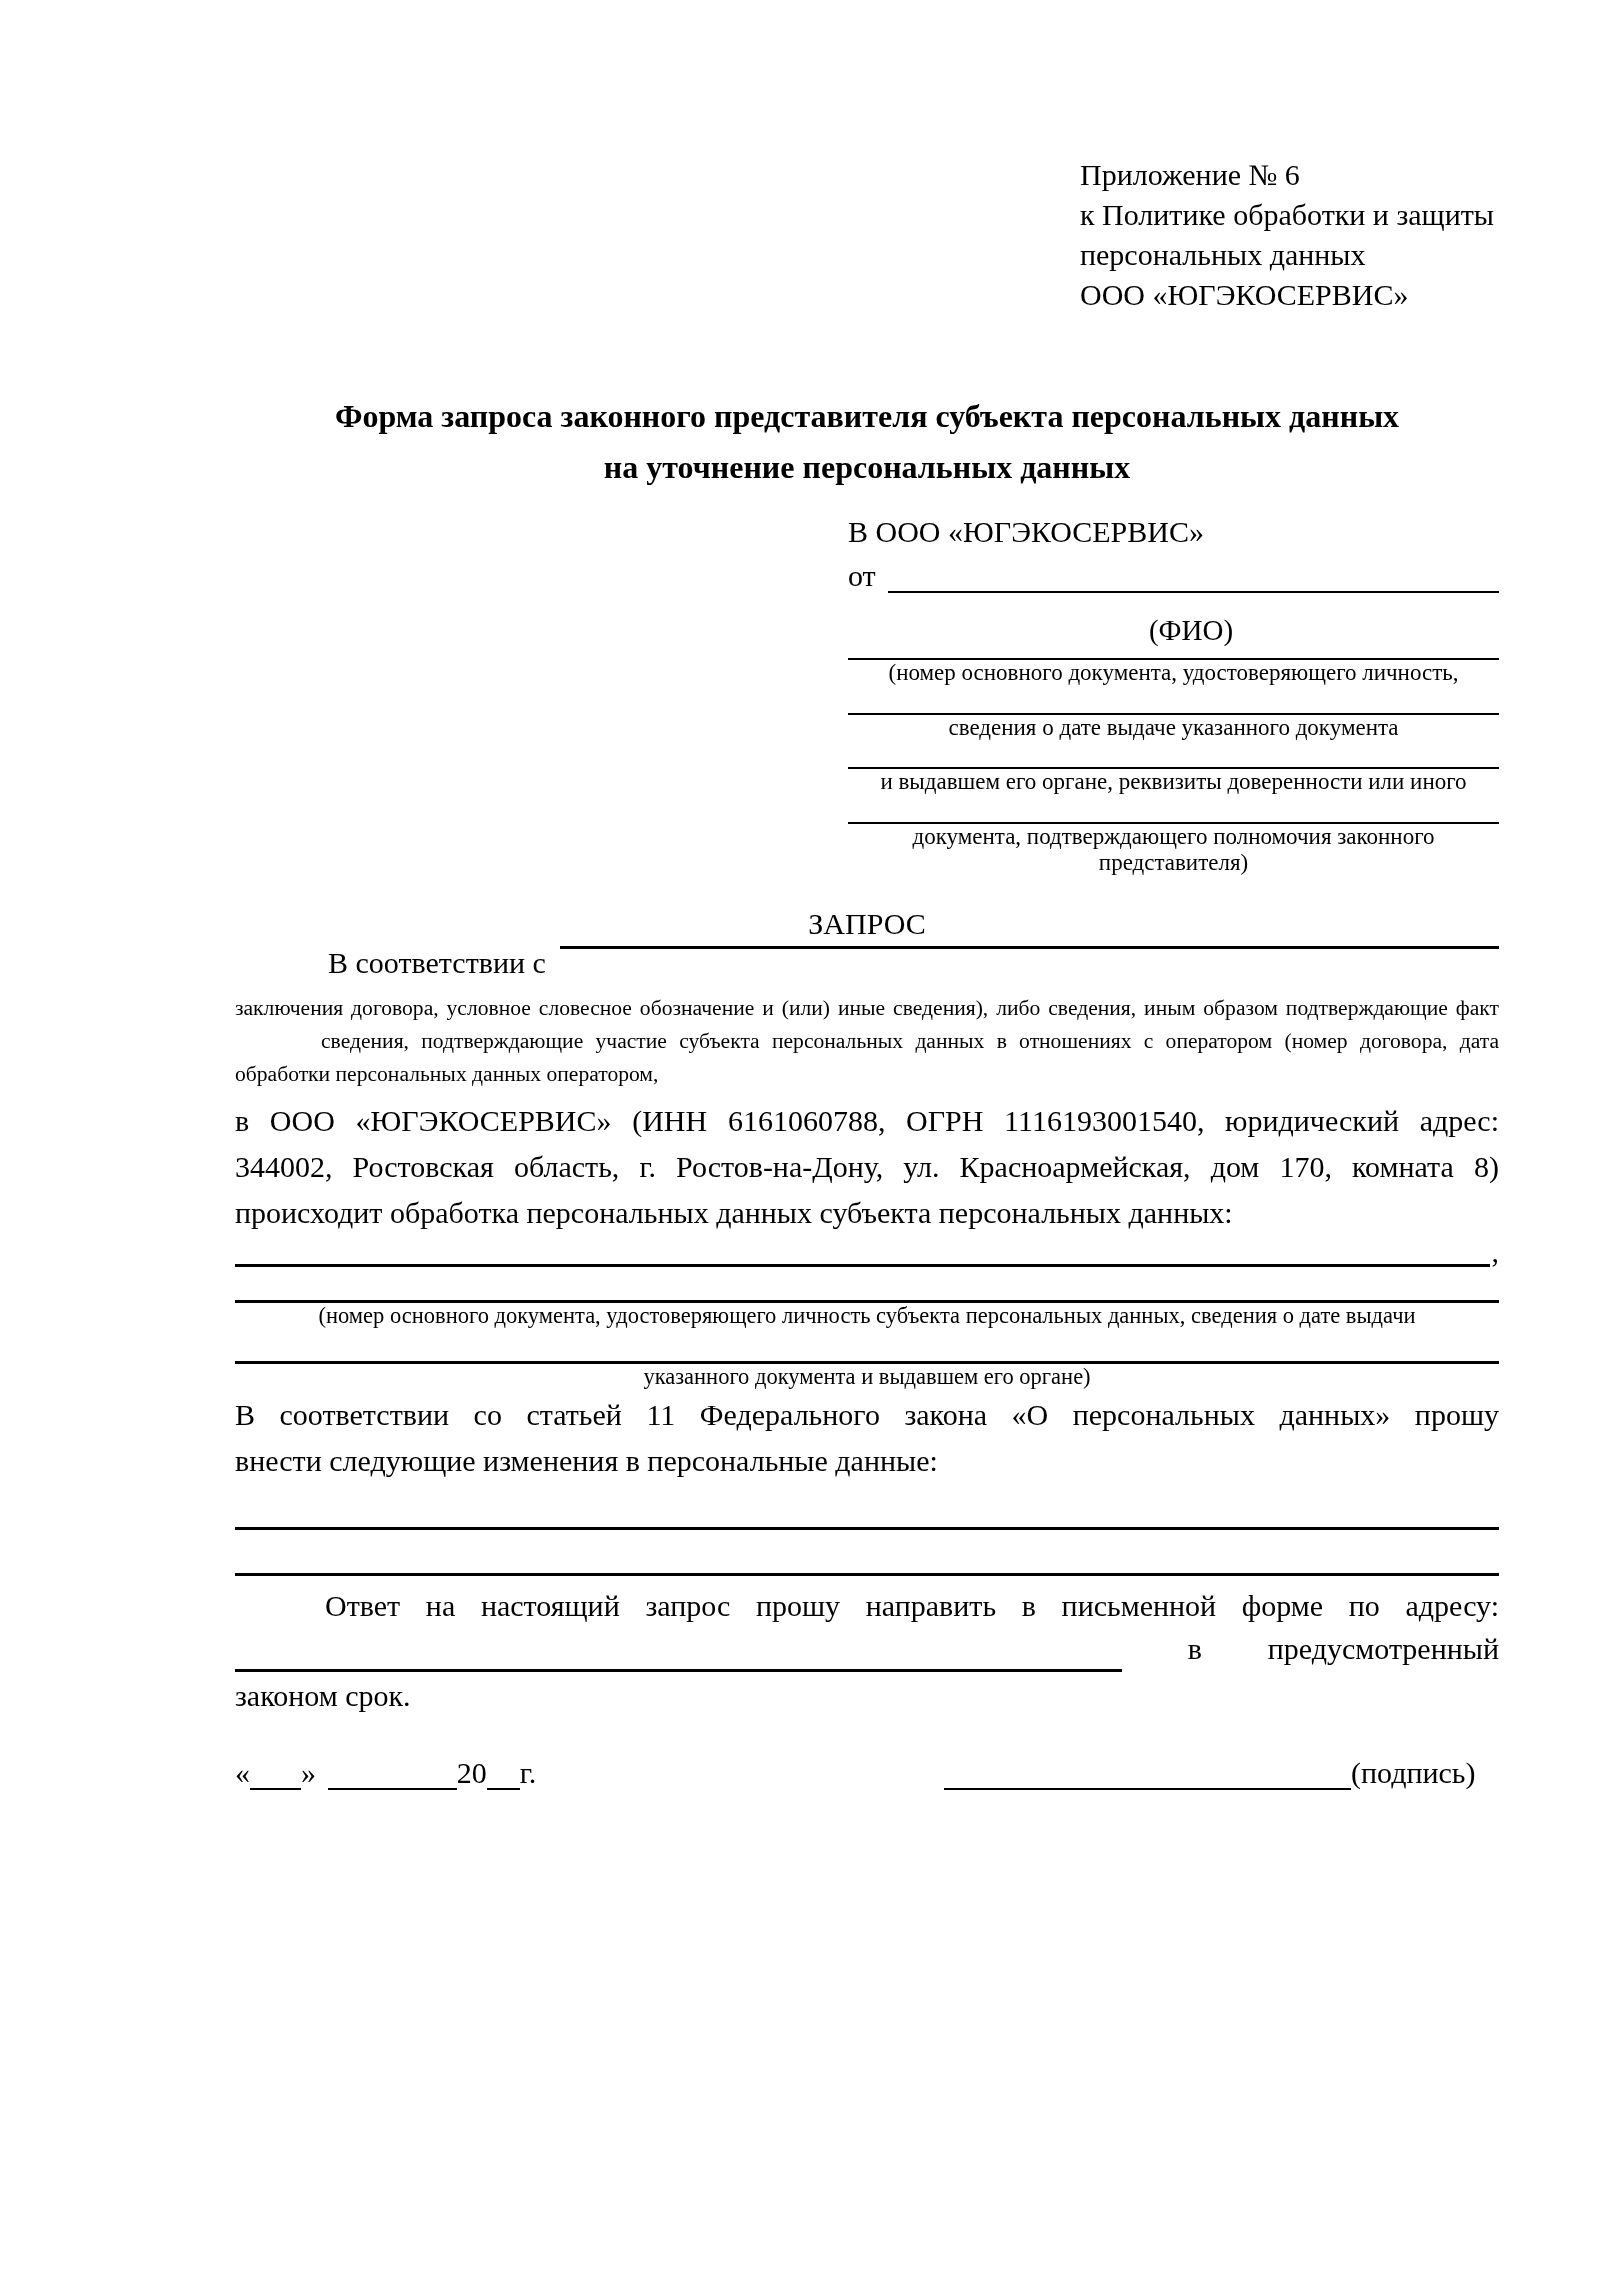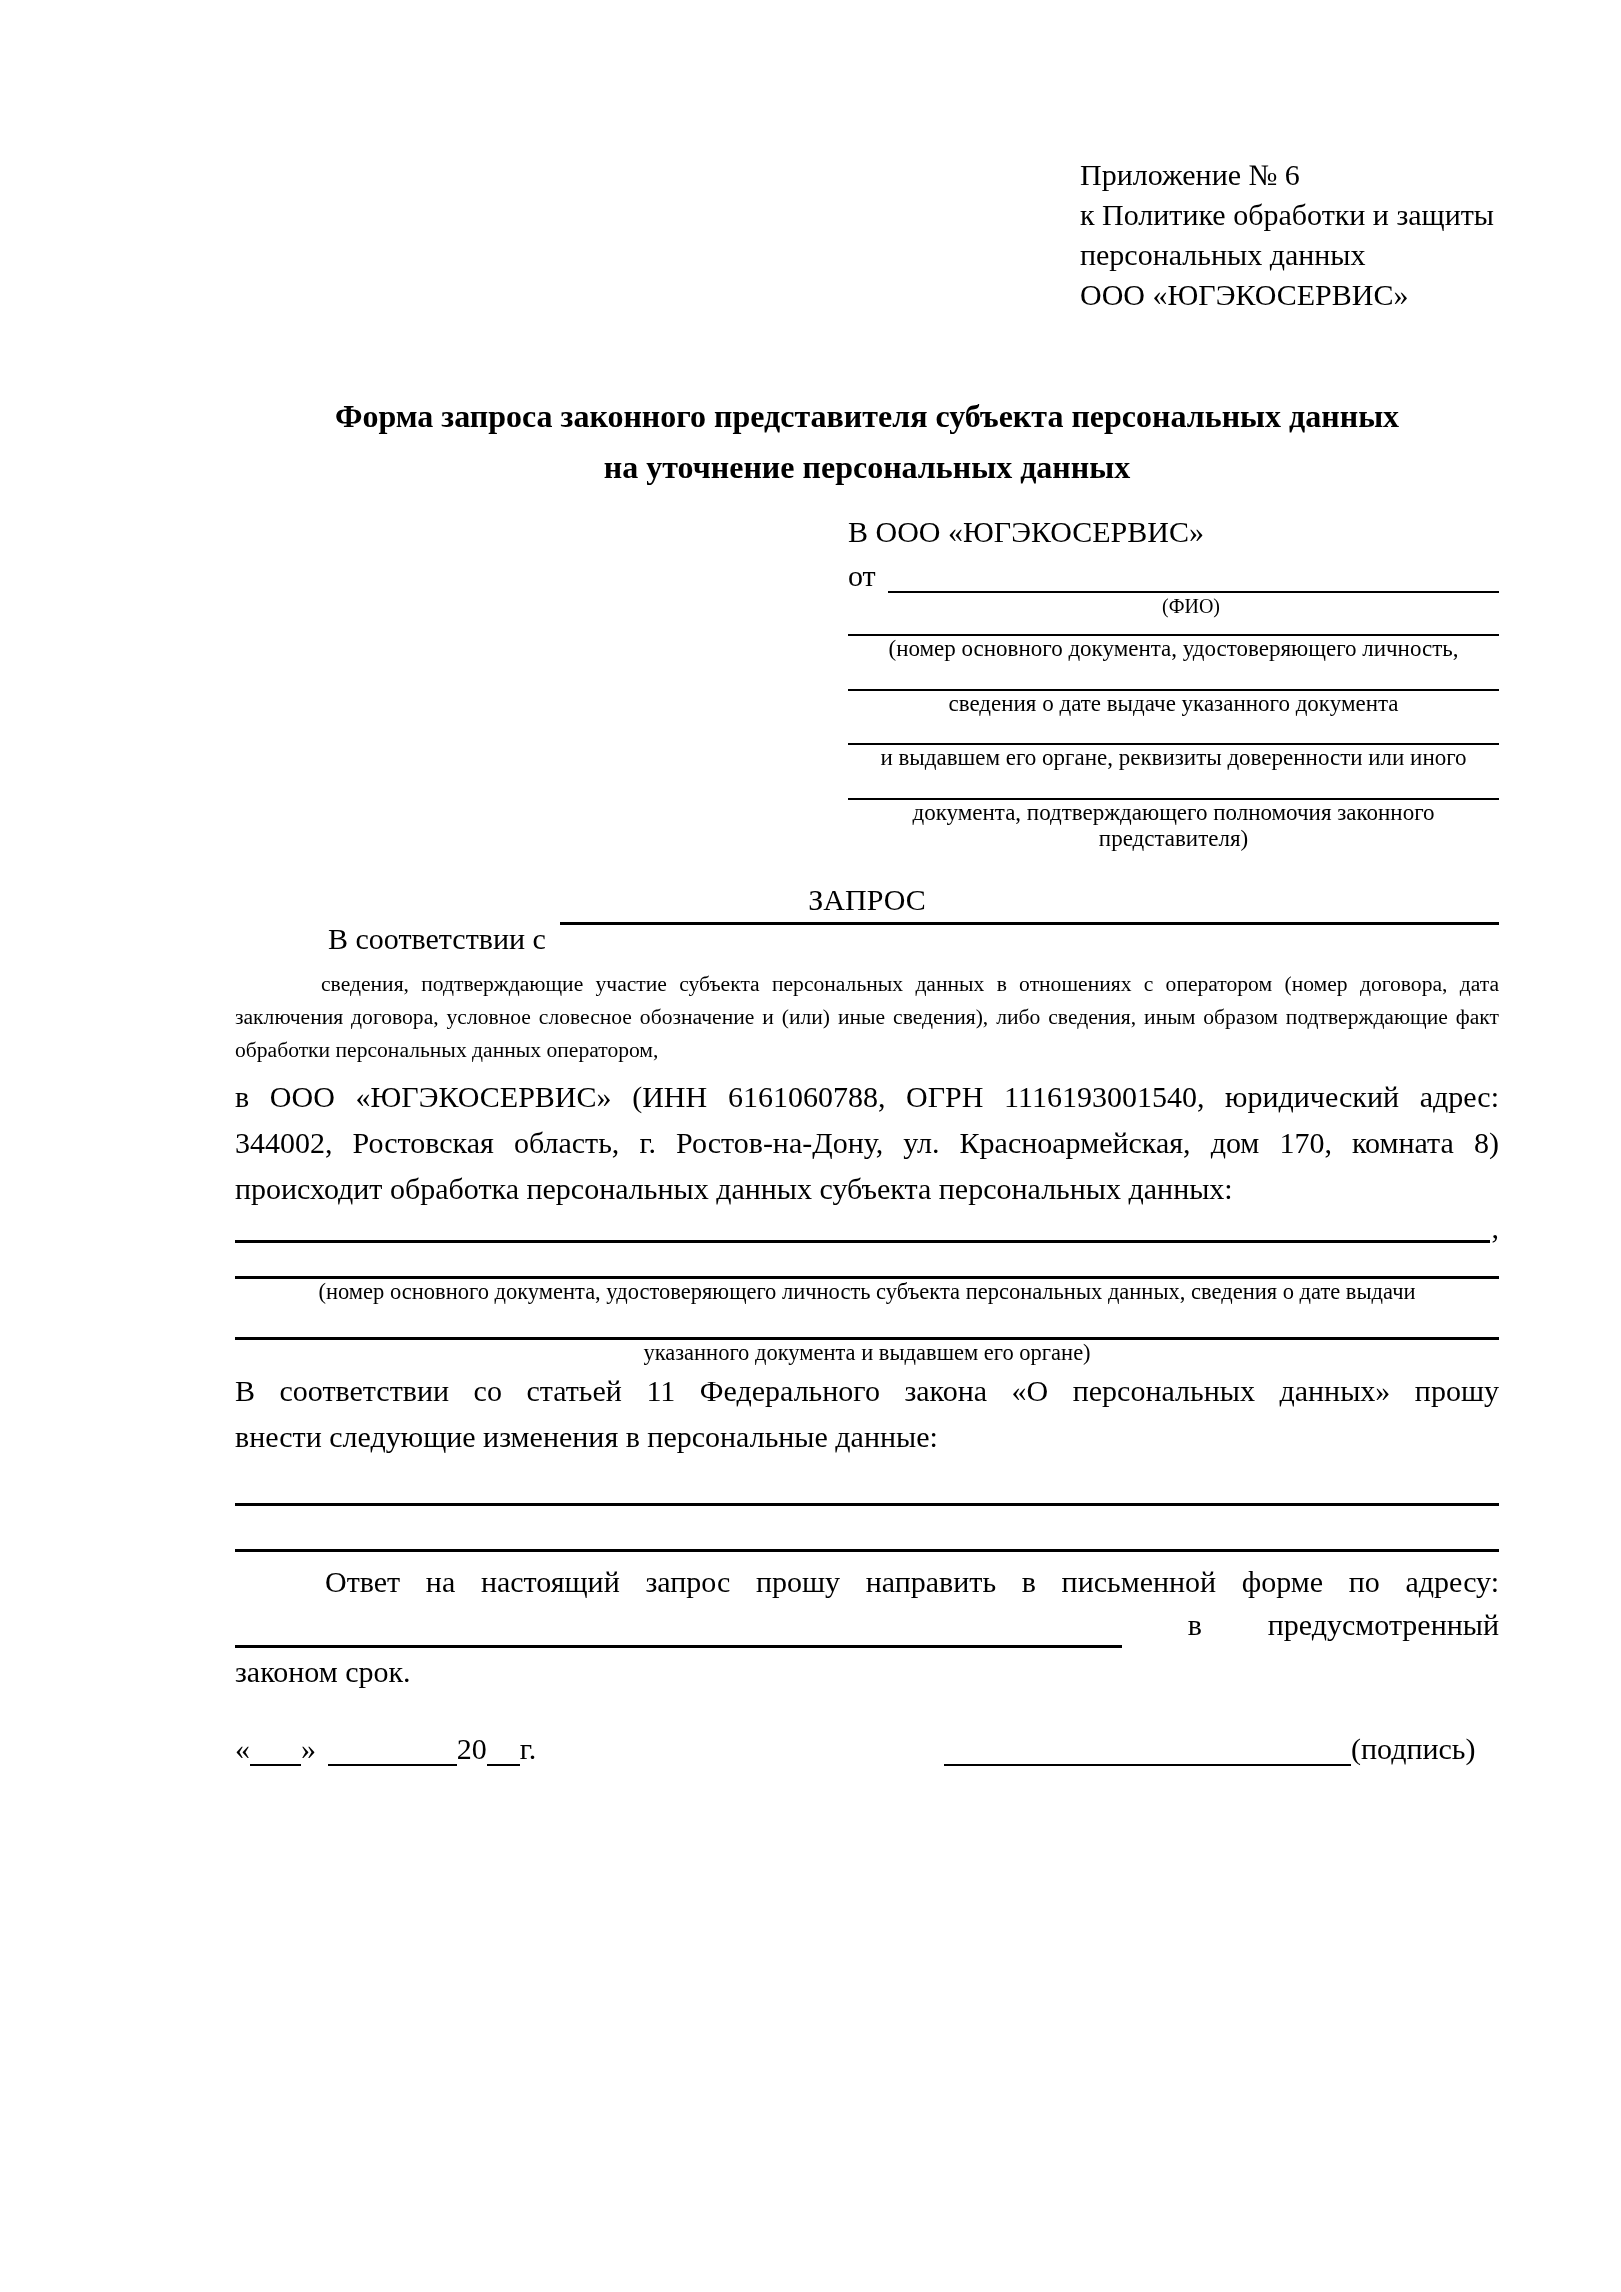--- a/index.html
+++ b/index.html
@@ -15,21 +15,21 @@
   }
   .appendix { margin-left:845px; line-height:40px; }
   .doc-title { margin-top:76px; font-weight:700; font-size:32px; line-height:51px; text-align:center; }
   .addressee { margin-left:613px; margin-top:17.6px; }
   .addr-to { line-height:41px; }
   .from-row { display:flex; align-items:flex-end; height:41px; }
   .from-label { padding-right:11.8px; }
   .uline { border-bottom:2.9px solid #000; }
   .thick { border-bottom-width:3.9px; }
   .grow { flex:1 1 auto; }
-  .fio-caption { font-size:20px; line-height:27.4px; text-align:center; padding-left:35px; }
+  .fio-caption { font-size:29px; line-height:27.4px; text-align:center; padding-left:35px;margin-top:24px; }
   .addr-field { height:27.4px; border-bottom:2.9px solid #000; }
   .addr-field.first { height:13.7px; }
   .addr-caption { font-size:23px; line-height:25.5px; text-align:center; }
   .zapros { margin-top:27.4px; text-align:center; line-height:41px; }
   .accordance { display:flex; align-items:flex-start; height:41px; margin-top:2px; }
   .accordance-label { padding-left:93px; padding-right:13.7px; white-space:nowrap; }
   .footnote { margin-top:4.9px; font-size:21.6px; line-height:33px; }
   .jline { text-align:justify; text-align-last:justify; }
   .fn-indent { text-indent:86px; }
   .bodycopy { margin-top:7px; line-height:46px; }
@@ -87,22 +87,22 @@
   </div>
 
   <div class="zapros">ЗАПРОС</div>
 
   <div class="accordance">
     <span class="accordance-label">В соответствии с</span>
     <span class="uline thick grow"></span>
   </div>
 
   <div class="footnote">
+    <div class="jline">заключения договора, условное словесное обозначение и (или) иные сведения), либо сведения, иным образом подтверждающие факт</div>
     <div class="jline fn-indent">сведения, подтверждающие участие субъекта персональных данных в отношениях с оператором (номер договора, дата</div>
-    <div class="jline">заключения договора, условное словесное обозначение и (или) иные сведения), либо сведения, иным образом подтверждающие факт</div>
     <div>обработки персональных данных оператором,</div>
   </div>
 
   <div class="bodycopy">
     <div class="jline">в ООО «ЮГЭКОСЕРВИС» (ИНН 6161060788, ОГРН 1116193001540, юридический адрес:</div>
     <div class="jline">344002, Ростовская область, г. Ростов-на-Дону, ул. Красноармейская, дом 170, комната 8)</div>
     <div>происходит обработка персональных данных субъекта персональных данных:</div>
   </div>
 
   <div class="subject-row">

